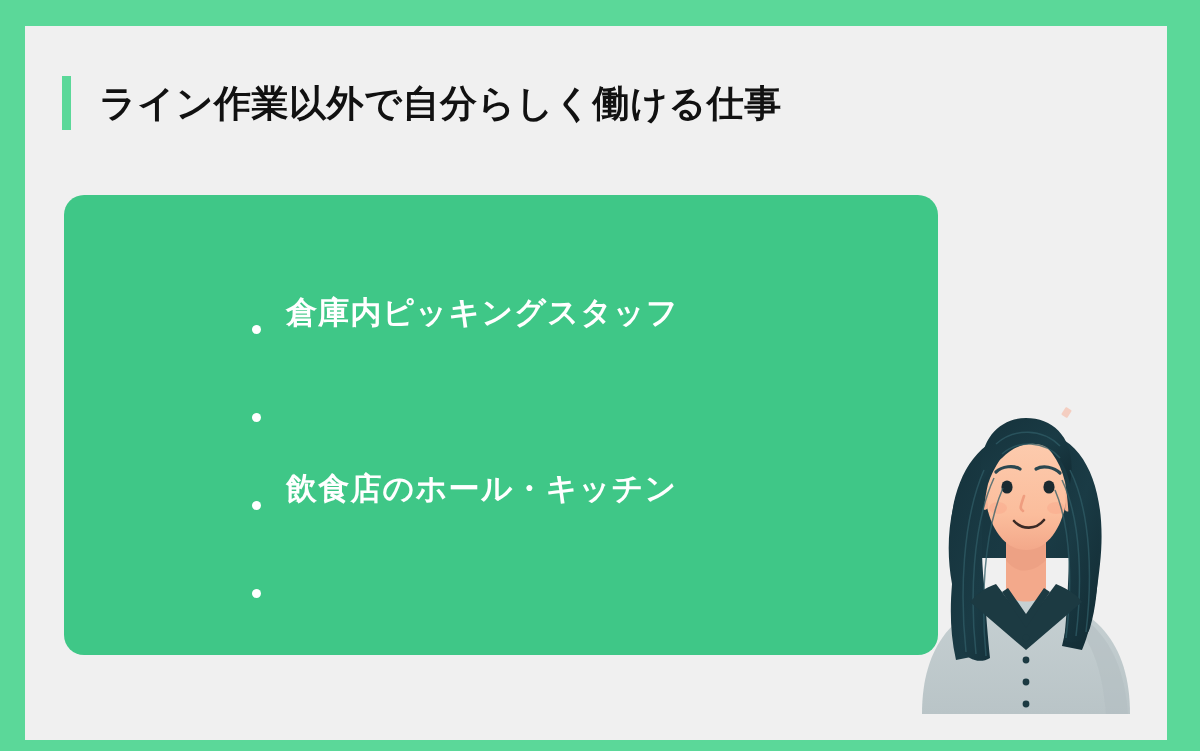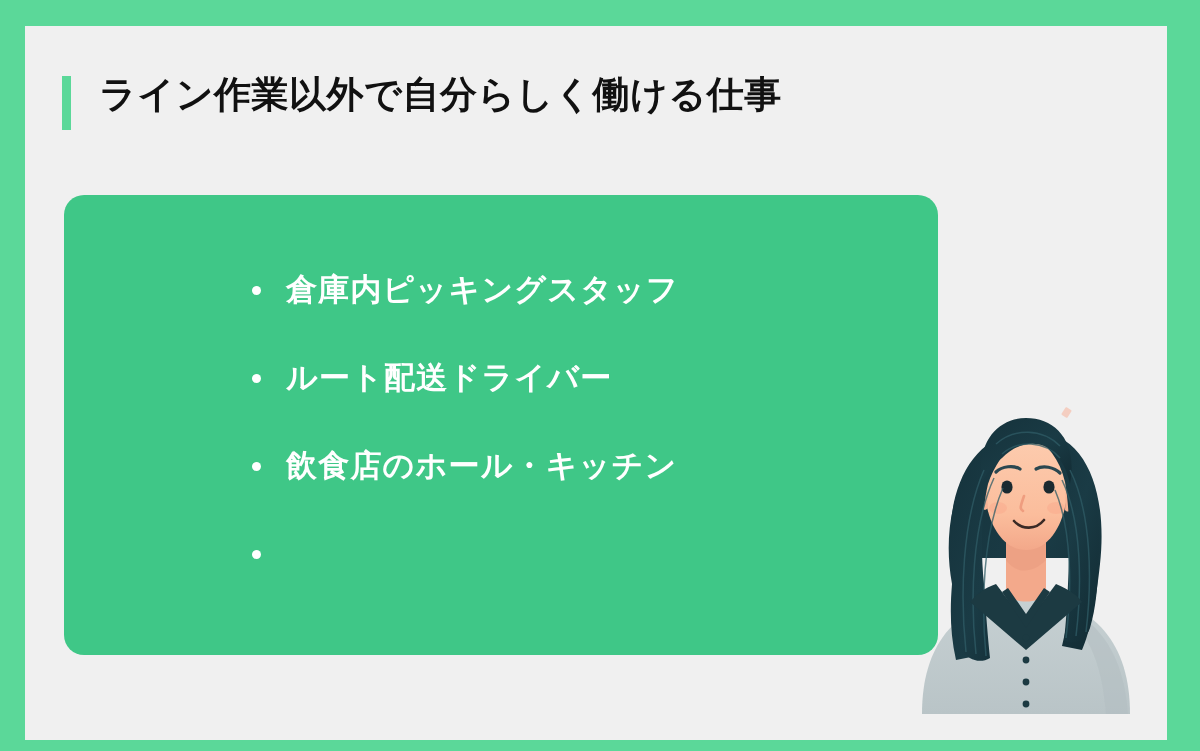--- a/index.html
+++ b/index.html
@@ -43,20 +43,21 @@
     background: #f0f0f0;
     overflow: hidden;
   }
 
   
   .title-row {
     position: absolute;
     left: 37px;
     top: 50px;
     display: flex;
+    align-items: center;
     gap: 28px;
   }
   .title-accent {
     width: 9px;
     height: 54px;
     background: #5bd899;
     flex: none;
   }
   .title-text {
     font-size: 37px;
@@ -81,21 +82,21 @@
   .bullet-list {
     position: absolute;
     left: 188px;
     top: 51px;
     margin: 0;
     padding: 0;
     list-style: none;
   }
   .bullet-item {
     display: flex;
-    align-items: center;
+    align-items: flex-end;
     height: 88px;
   }
   .bullet-dot {
     width: 9px;
     height: 9px;
     border-radius: 50%;
     background: #ffffff;
     flex: none;
   }
   .bullet-label {
@@ -149,21 +150,20 @@
     <div class="card">
       <ul class="bullet-list">
 
         <li class="bullet-item">
           <span class="bullet-dot"></span>
           <span class="bullet-label">倉庫内ピッキングスタッフ</span>
         </li>
 
         <li class="bullet-item">
           <span class="bullet-dot"></span>
-          <span class="bullet-label">ルート配送ドライバー</span>
         </li>
 
         <li class="bullet-item">
           <span class="bullet-dot"></span>
           <span class="bullet-label">飲食店のホール・キッチン</span>
         </li>
 
         <li class="bullet-item">
           <span class="bullet-dot"></span>
         </li>

